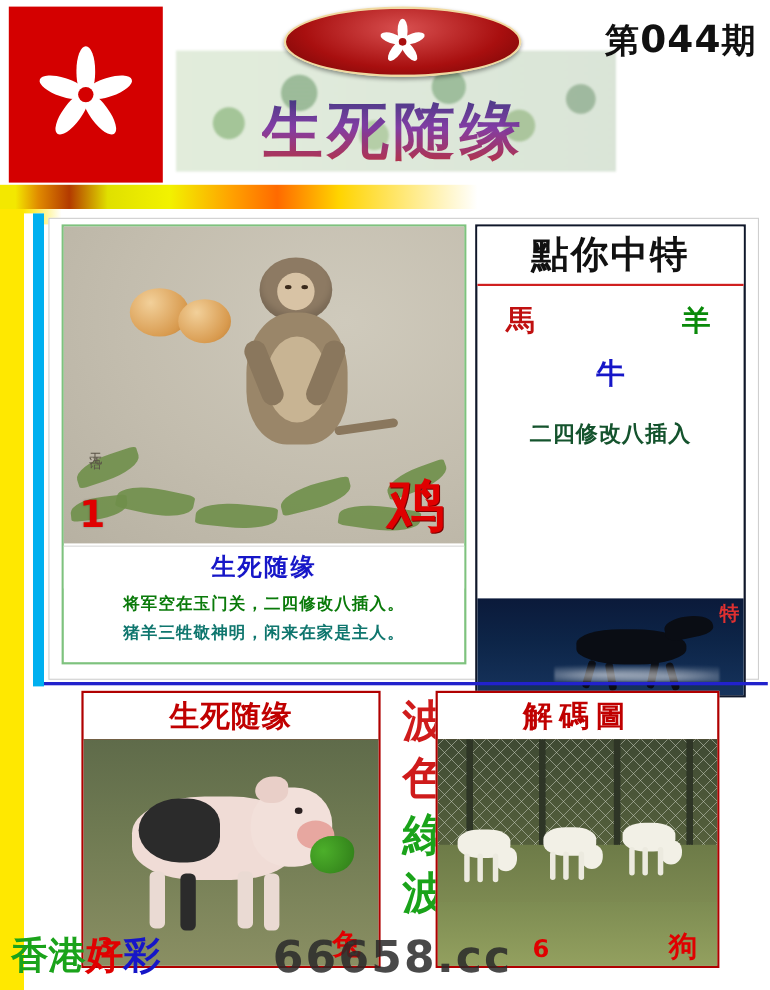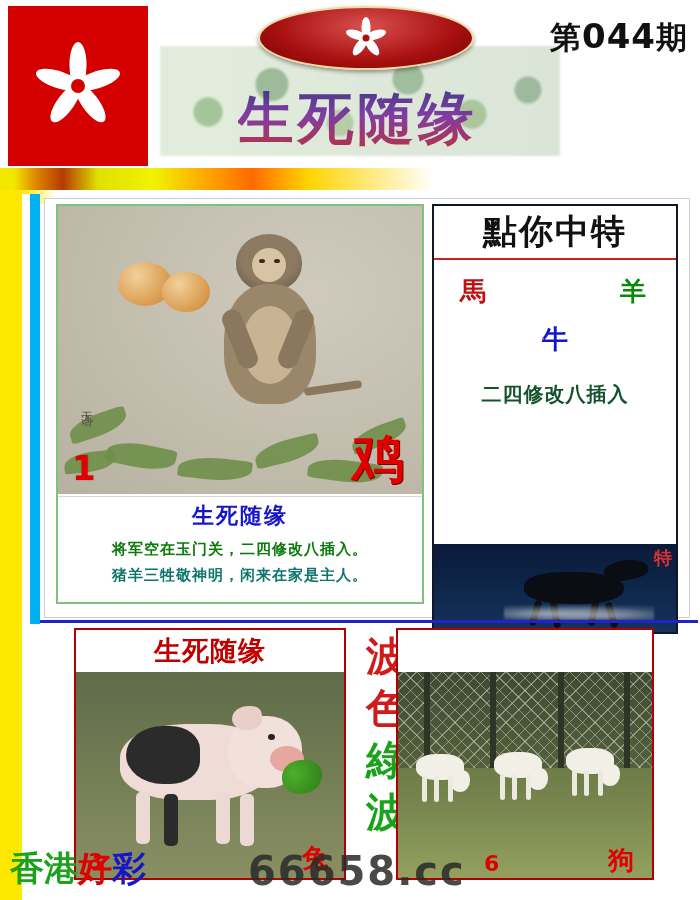--- a/index.html
+++ b/index.html
@@ -605,20 +605,23 @@
     </div>
 
     <div class="center-col">
       <span>波</span>
       <span>色</span>
       <span>綠</span>
       <span>波</span>
     </div>
 
     <div class="lower-right">
+      <div class="lr-title">
+        <span>解碼圖</span>
+      </div>
       <div class="lr-photo">
         <div class="fence">
           <b></b>
             <b></b>
             <b></b>
             <b></b>
         </div>
         <div class="grass"></div>
         <div class="goat g1">
           <div class="gb"></div>

